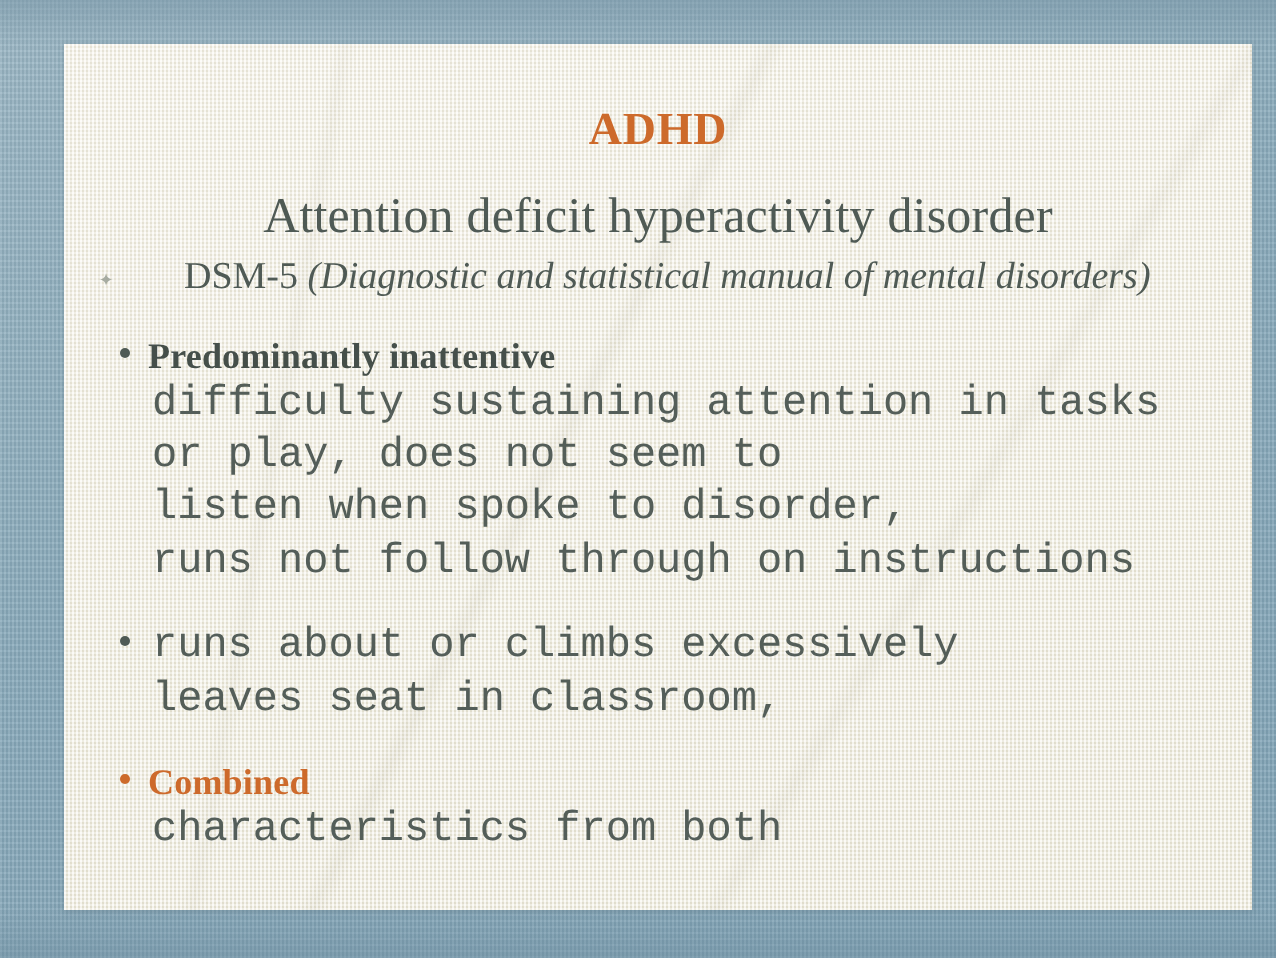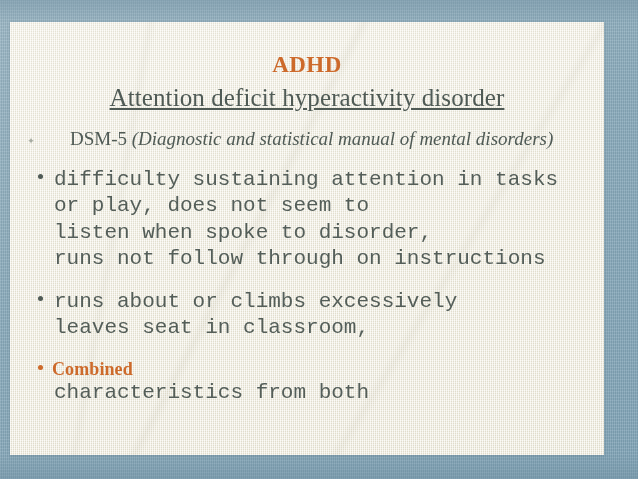--- a/index.html
+++ b/index.html
@@ -46,21 +46,21 @@
     position: absolute;
     left: 0; bottom: 0;
     width: 638px; height: 26px;
     background: linear-gradient(0deg, rgba(110,142,160,0.45), rgba(110,142,160,0.0));
     pointer-events: none;
   }
 
   
   #content-card {
     position: absolute;
-    left: 10px;
+    left: 32px;
     top: 22px;
     width: 594px;
     height: 433px;
     background-color: #f2efe1;
     background-image:
       repeating-linear-gradient(90deg,
         rgba(255,255,255,0.55) 0px,
         rgba(255,255,255,0.55) 1px,
         rgba(160,155,130,0.10) 1px,
         rgba(160,155,130,0.10) 2px),
@@ -93,27 +93,26 @@
     text-align: center;
   }
   #main-title {
     font-size: 23px;
     font-weight: bold;
     color: #cd6a2b;
     letter-spacing: 0.4px;
     line-height: 1.1;
   }
   #subtitle {
-    margin-top: 7px;
+    margin-top: 18px;
     font-size: 25px;
     font-weight: normal;
     color: #4f5a55;
     line-height: 1.15;
     letter-spacing: 0.1px;
-    text-decoration: underline;
   }
 
   
   #source-line {
     position: absolute;
     left: 10px;
     top: 106px;
     width: 575px;
     display: flex;
     align-items: baseline;
@@ -212,20 +211,21 @@
       <span id="source-text"><span>DSM-5 </span><span class="src-italic">(Diagnostic and statistical manual of mental disorders)</span></span>
     </div>
 
     <div id="bullet-list">
 
       <div class="bullet-item">
         <span class="bullet-marker">
           <span class="bullet-dot"></span>
         </span>
         <div class="bullet-body">
+          <div class="bullet-heading">Predominantly inattentive</div>
           <div class="bullet-line">difficulty sustaining attention in tasks or play, does not seem to</div>
           <div class="bullet-line">listen when spoke to disorder,</div>
           <div class="bullet-line">runs not follow through on instructions</div>
         </div>
       </div>
 
       <div class="bullet-item">
         <span class="bullet-marker">
           <span class="bullet-dot"></span>
         </span>

